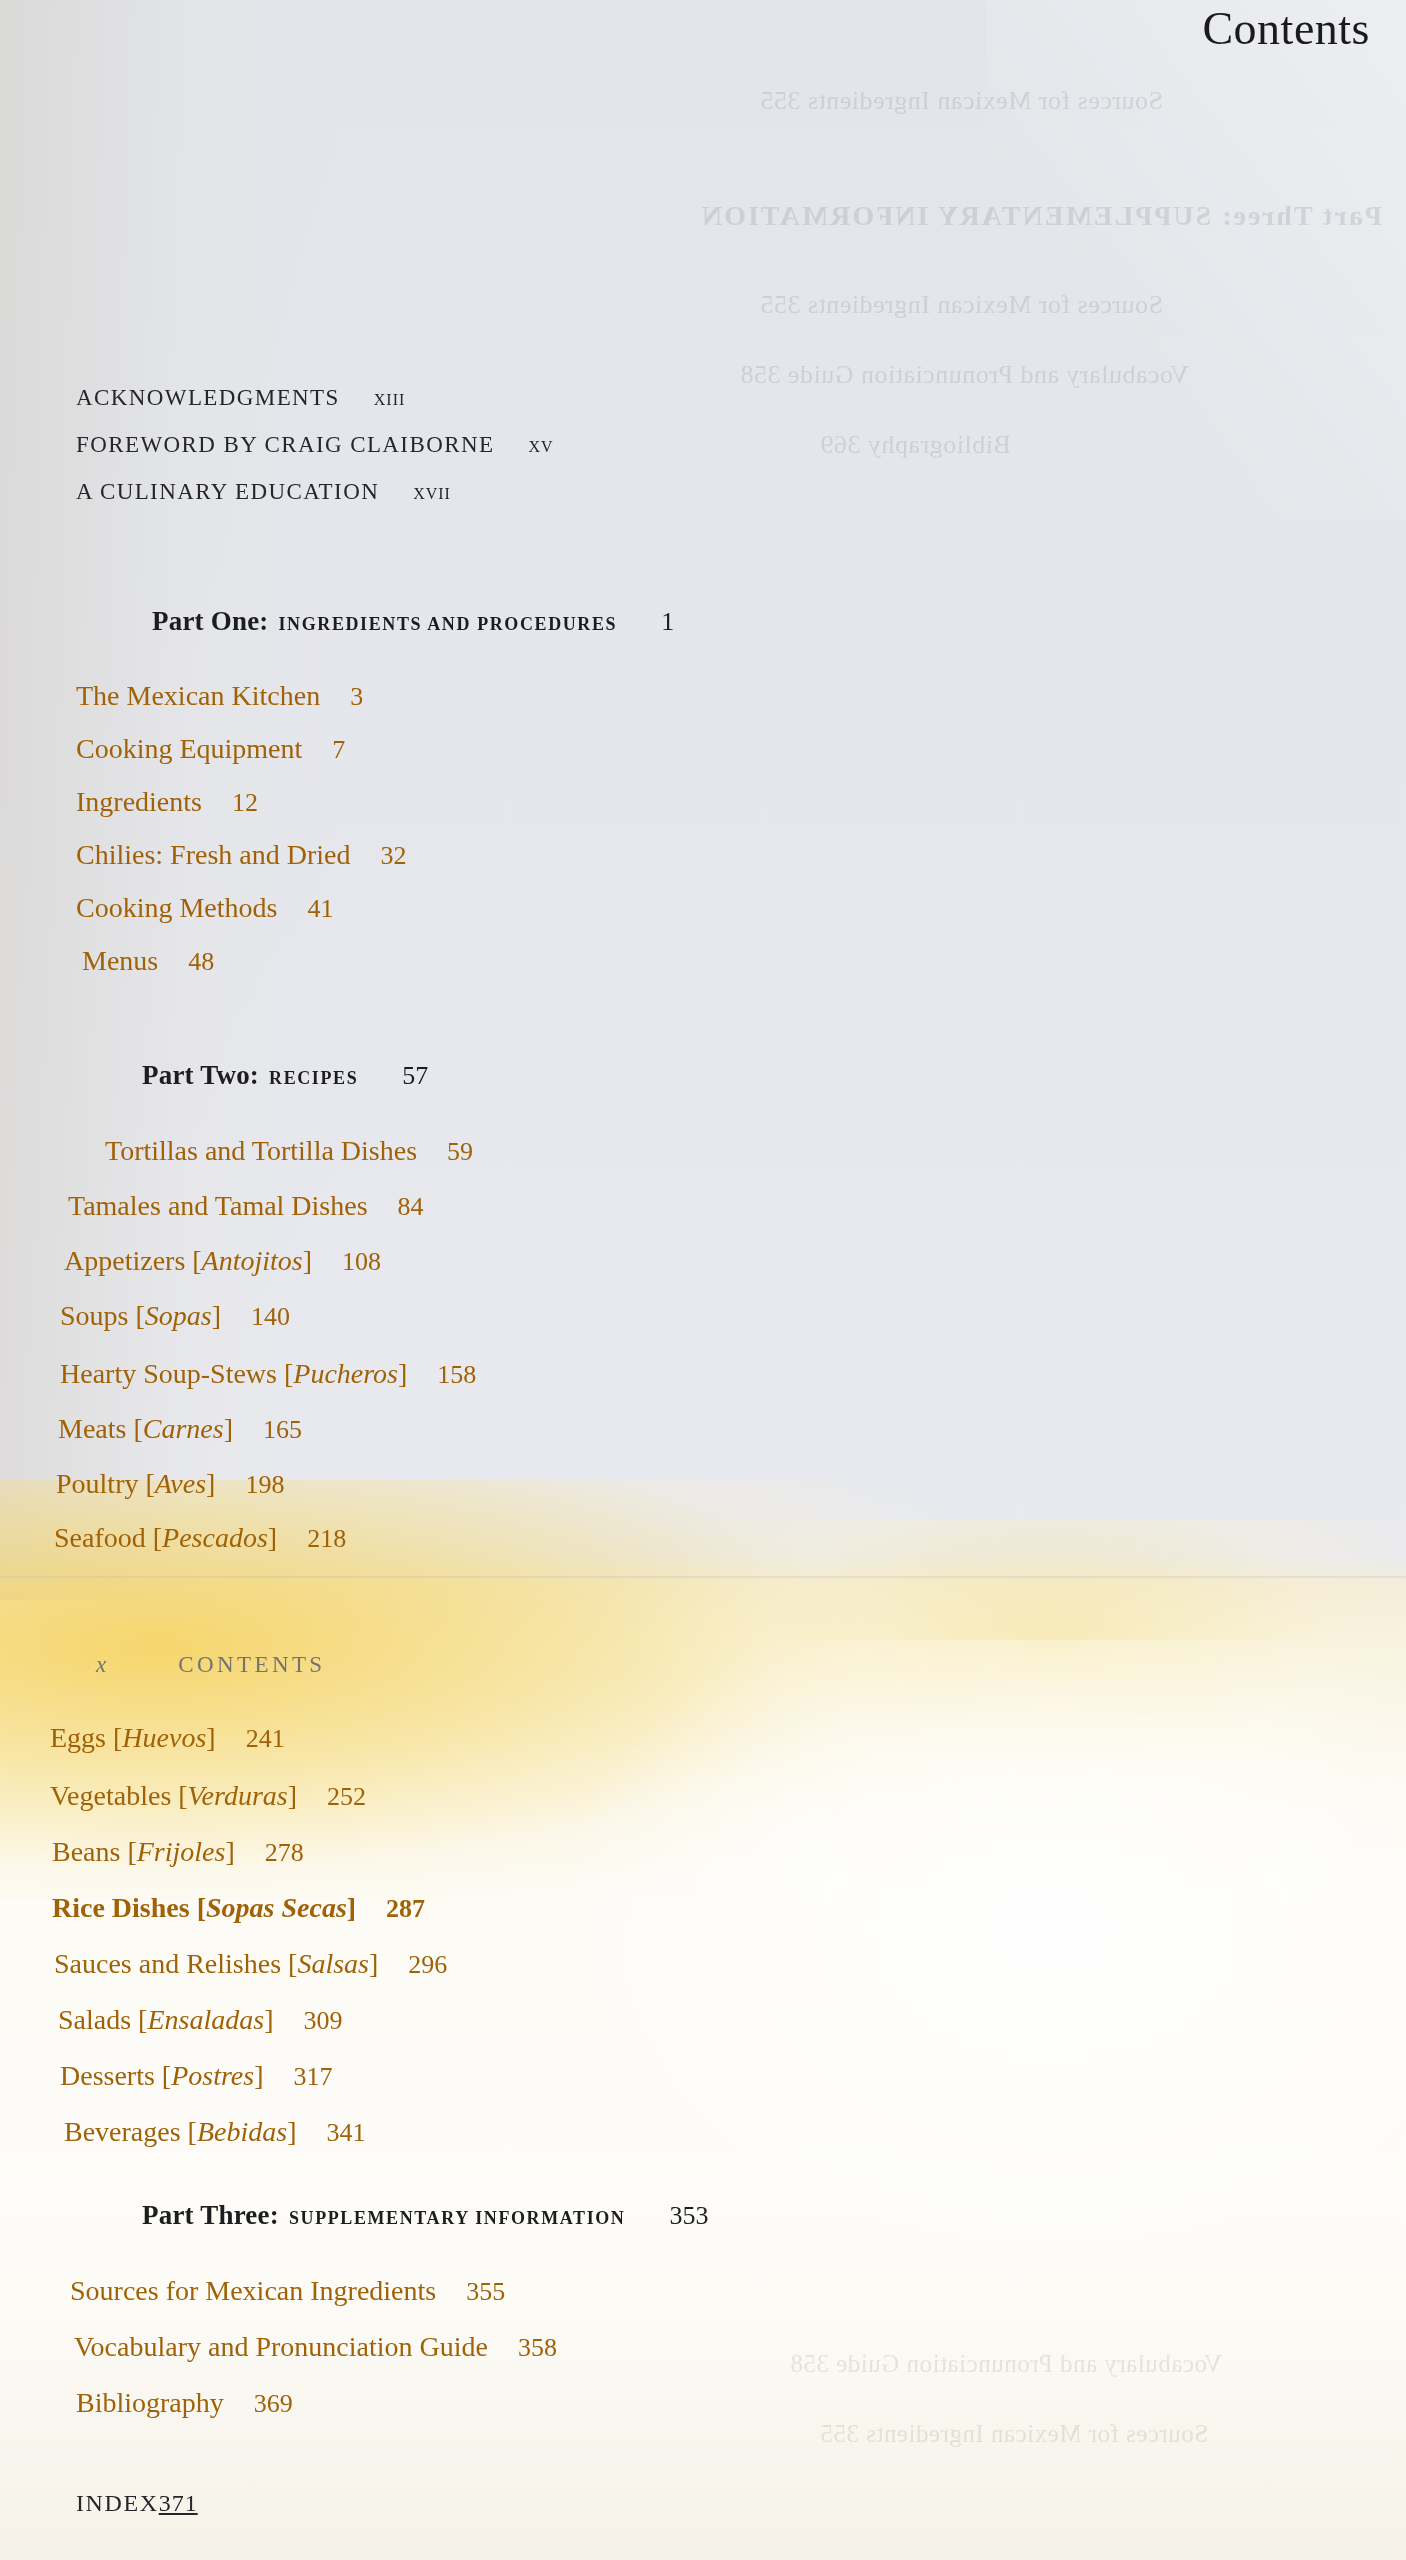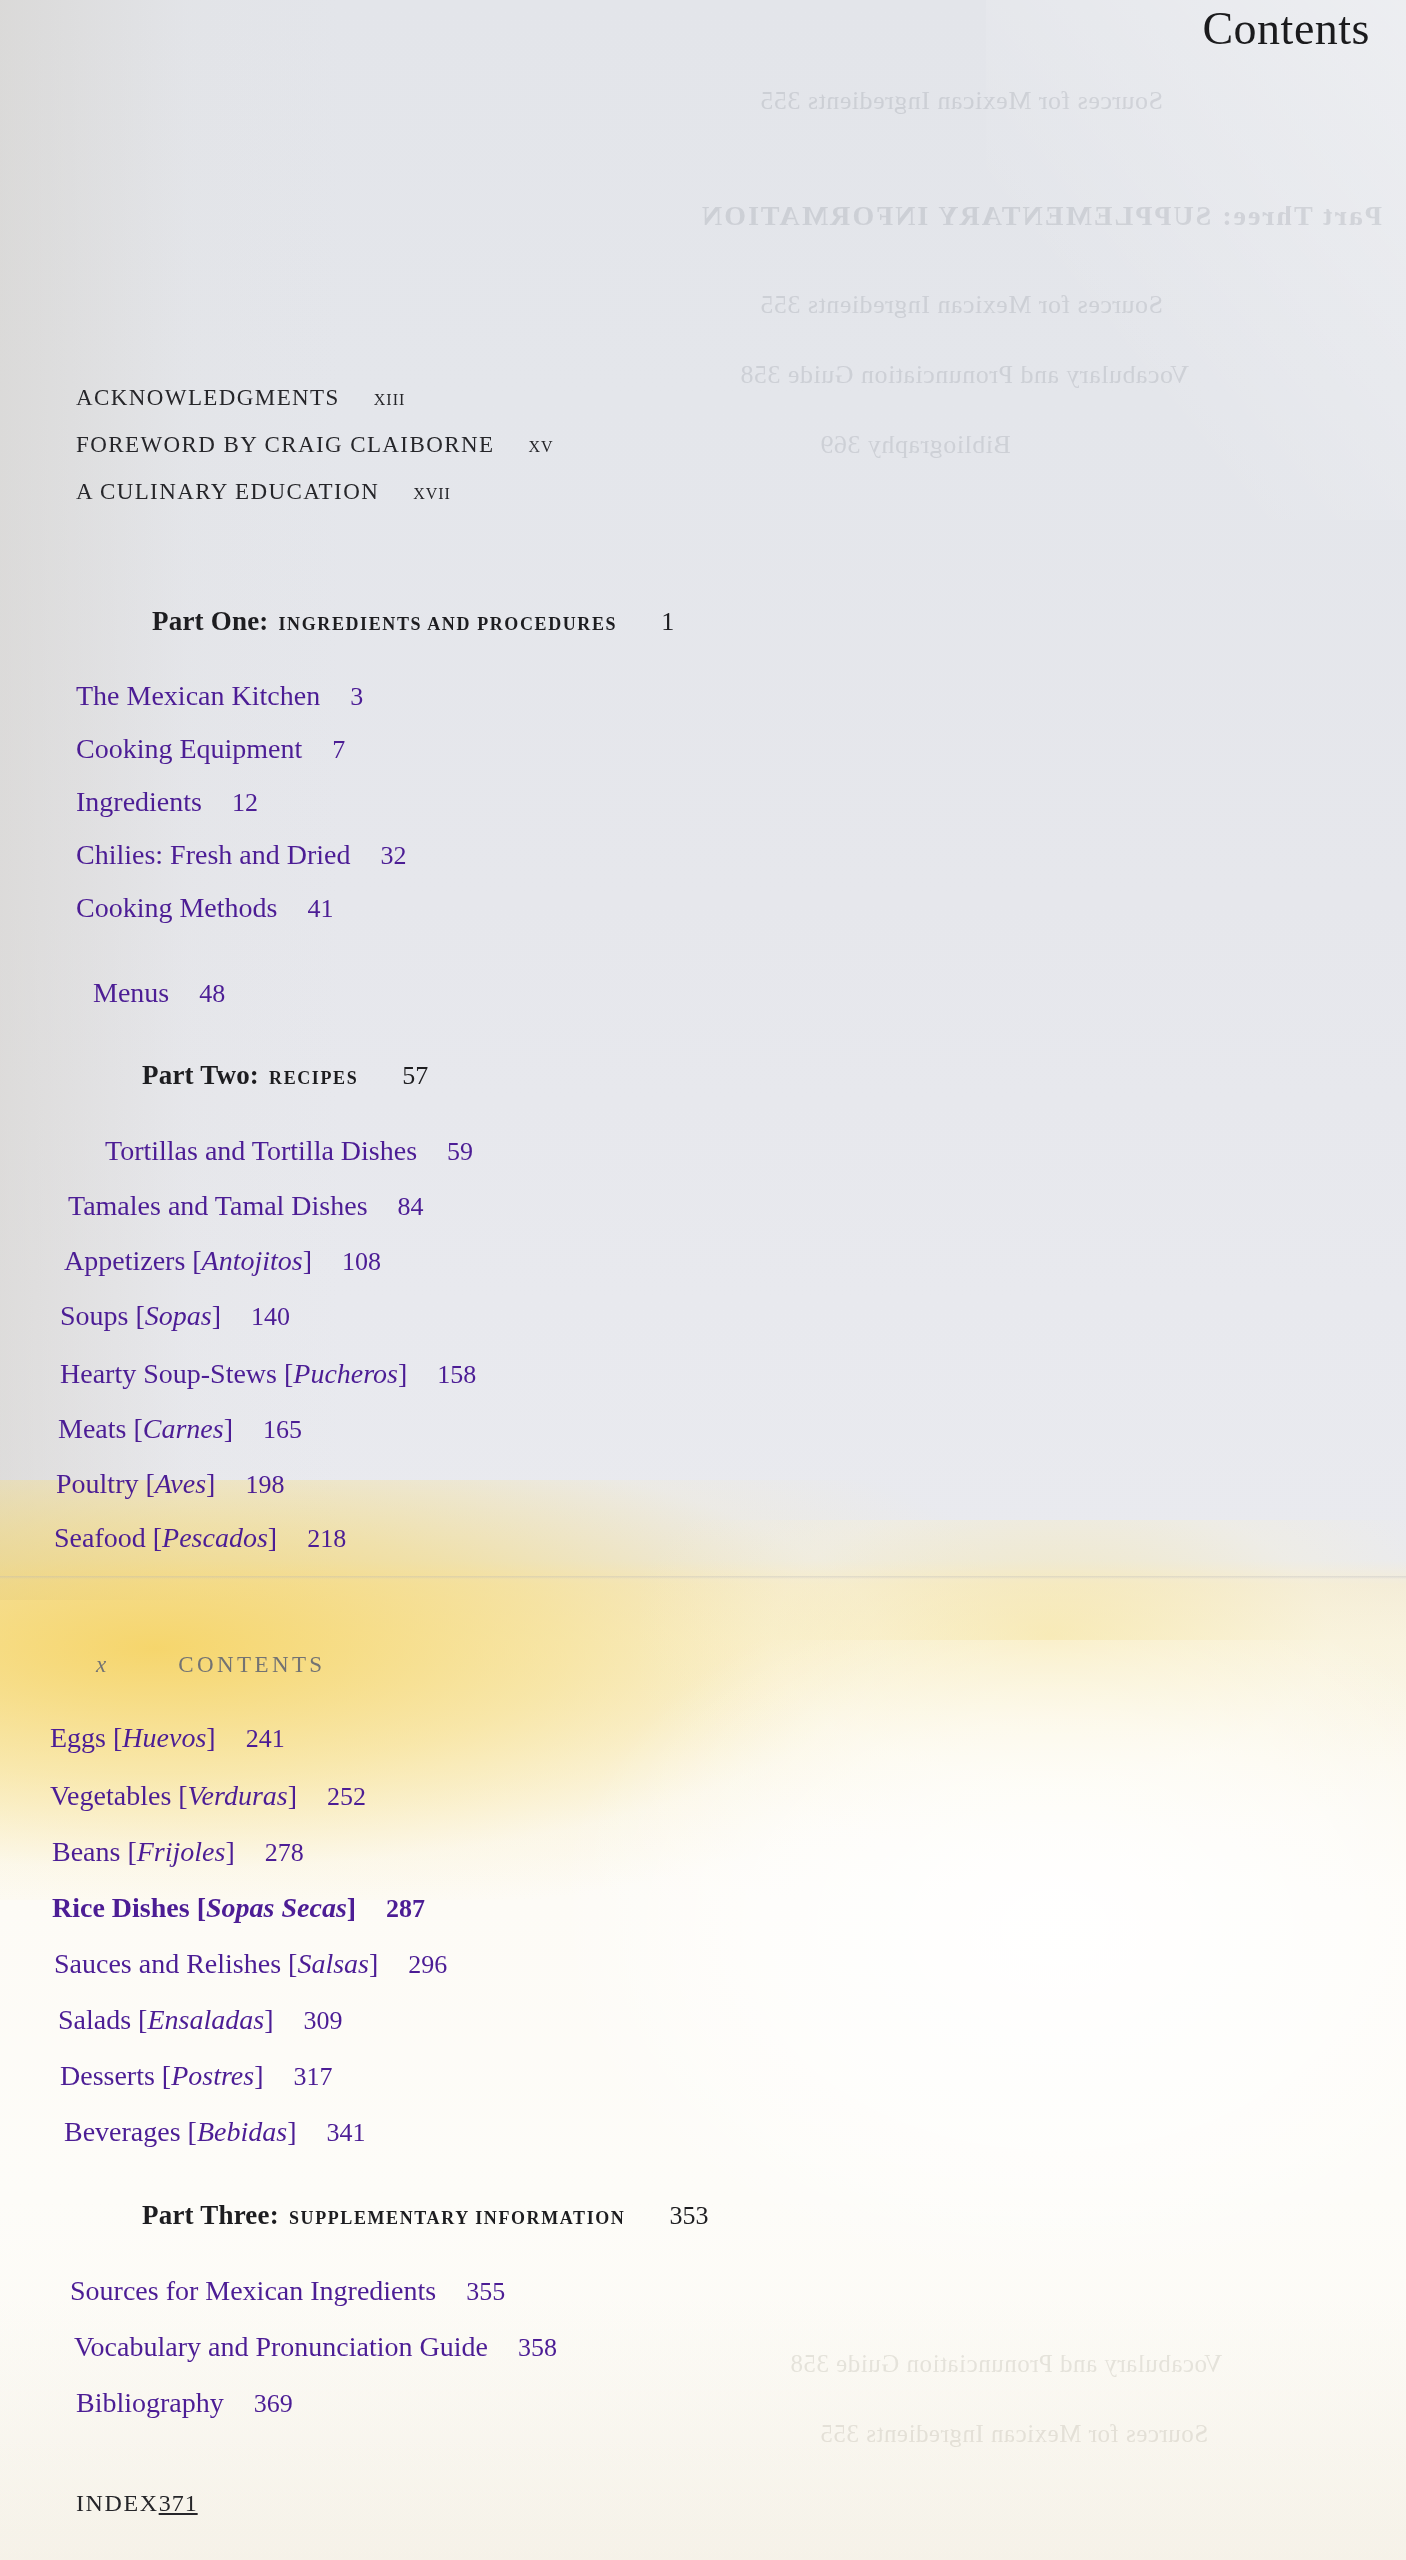--- a/index.html
+++ b/index.html
@@ -146,21 +146,21 @@
   }
   .part-head .pg {
     font-weight: normal;
     font-size: 26px;
     margin-left: 44px;
   }
 
   .entry {
     position: absolute;
     font-size: 28px;
-    color: #4c1d95;
+    color: #a16207;
     white-space: nowrap;
   }
   .entry .it { font-style: italic; }
   .entry .pg { margin-left: 30px; font-size: 26px; }
 
   .running-head {
     position: absolute;
     left: 96px;
     top: 1652px;
     color: #737373;
@@ -248,21 +248,21 @@
   </div>
   <div class="entry" style="left:76px; top:786px;">
     <span>Ingredients</span><span class="pg">12</span>
   </div>
   <div class="entry" style="left:76px; top:839px;">
     <span>Chilies: Fresh and Dried</span><span class="pg">32</span>
   </div>
   <div class="entry" style="left:76px; top:892px;">
     <span>Cooking Methods</span><span class="pg">41</span>
   </div>
-  <div class="entry" style="left:93px; top:945px;margin-top:32px;">
+  <div class="entry" style="left:82px; top:945px;">
     <span>Menus</span><span class="pg">48</span>
   </div>
 
   <div class="part-head" style="left:142px; top:1060px;">
     <span class="lead">Part Two:</span><span class="ttl">RECIPES</span><span class="pg">57</span>
   </div>
 
   <div class="entry" style="left:68px; top:1135px;margin-left:37px;">
     <span>Tortillas and Tortilla Dishes</span><span class="pg">59</span>
   </div>

